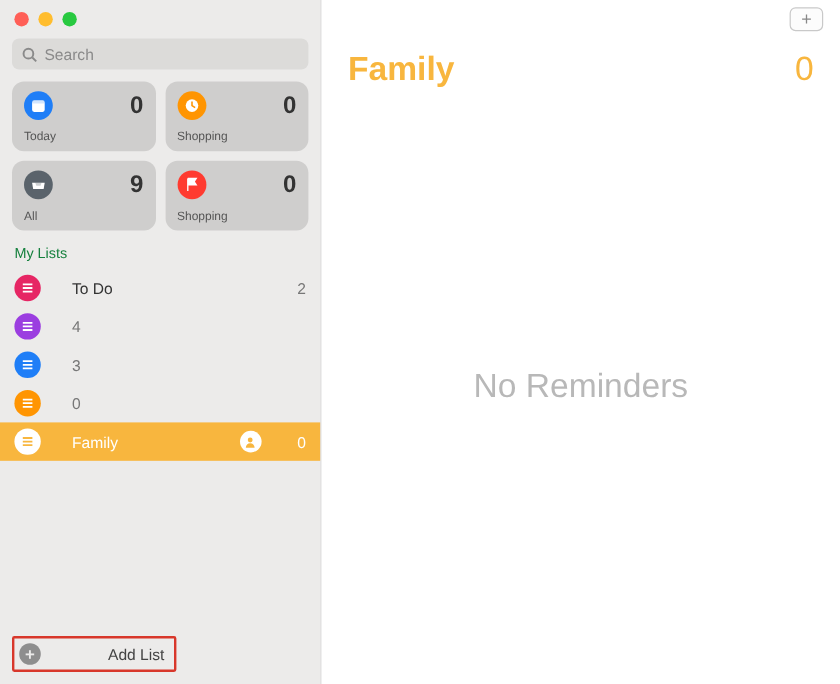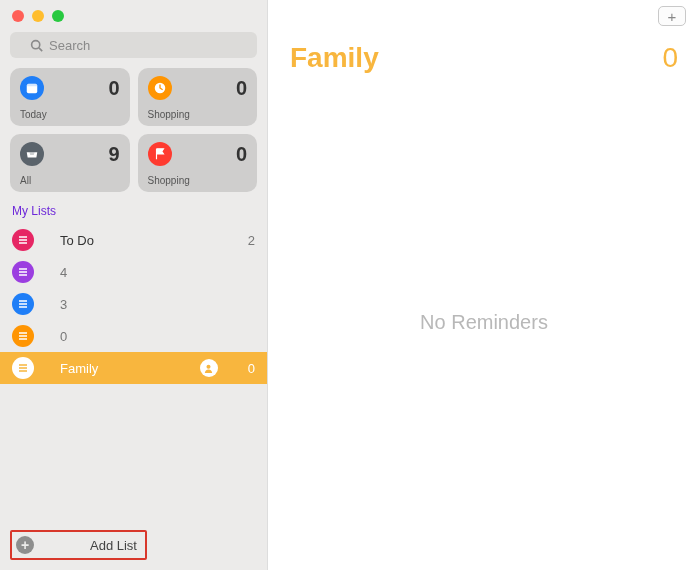--- a/index.html
+++ b/index.html
@@ -4,51 +4,51 @@
   <style>
     * { margin: 0; padding: 0; box-sizing: border-box; font-family: -apple-system, BlinkMacSystemFont, "Helvetica Neue", sans-serif; }
     body { width: 700px; height: 570px; display: flex; overflow: hidden; background: #fff; }
     .sidebar { width: 268px; height: 100%; background: #ecebea; display: flex; flex-direction: column; border-right: 1px solid #ddd; }
     .titlebar { height: 32px; display: flex; align-items: center; padding-left: 12px; gap: 8px; }
     .tl-dot { width: 12px; height: 12px; border-radius: 50%; }
     .tl-close { background: #ff5f57; }
     .tl-min { background: #ffbd2e; }
     .tl-max { background: #28c940; }
     .search-wrap { padding: 0 10px 10px 10px; }
-    .search { width: 100%; height: 26px; background: #dcdbd9; border: none; border-radius: 6px; display: flex; align-items: center; padding: 0 20px; gap: 6px; color: #8a8a8a; }
+    .search { width: 100%; height: 26px; background: #dcdbd9; border: none; border-radius: 6px; display: flex; align-items: center; padding: 0 8px; gap: 6px; color: #8a8a8a; }
     .search input { background: transparent; border: none; outline: none; flex: 1; font-size: 13px; color: #555; }
     .search input::placeholder { color: #8a8a8a; }
     .smart-grid { display: grid; grid-template-columns: 1fr 1fr; gap: 8px; padding: 0 10px 10px 10px; }
     .smart-card { background: #cfcecd; border-radius: 10px; padding: 8px 10px 6px 10px; height: 58px; display: flex; flex-direction: column; justify-content: space-between; cursor: pointer; }
     .smart-top { display: flex; justify-content: space-between; align-items: center; }
     .smart-icon { width: 24px; height: 24px; border-radius: 50%; display: flex; align-items: center; justify-content: center; color: #fff; }
     .smart-count { font-size: 20px; font-weight: 700; color: #333; }
     .smart-label { font-size: 10px; color: #555; }
-    .section-header { font-size: 12px; color: #6d28d9; padding: 2px 12px 6px 12px; }
+    .section-header { font-size: 12px; color: #15803d; padding: 2px 12px 6px 12px; }
     .lists { flex: 1; overflow: auto; }
     .list-row { height: 32px; display: flex; align-items: center; padding: 0 12px; gap: 26px; cursor: pointer; }
     .list-row.selected { background: #f8b63e; color: #fff; }
     .list-icon { width: 22px; height: 22px; border-radius: 50%; display: flex; align-items: center; justify-content: center; color: #fff; flex-shrink: 0; }
     .list-label { flex: 1; font-size: 13px; color: #333; }
     .list-row.selected .list-label { color: #fff; }
     .list-count { font-size: 13px; color: #777; }
     .list-row.selected .list-count { color: #fff; }
     .share-icon { width: 18px; height: 18px; border-radius: 50%; background: #fff; color: #f8b63e; display: flex; align-items: center; justify-content: center; margin-right: 4px; }
     .bottom-bar { padding: 8px 10px 10px 10px; }
     .add-list { display: inline-flex; align-items: center; gap: 8px; padding: 4px 8px 4px 4px; border: 2px solid #d8372b; border-radius: 2px; cursor: pointer; }
     .add-plus { width: 18px; height: 18px; border-radius: 50%; background: #8e8e8e; color: #ecebea; display: flex; align-items: center; justify-content: center; font-size: 14px; font-weight: 700; }
     .add-label { font-size: 13px; color: #444; margin-left: 48px; }
     .main { flex: 1; height: 100%; background: #fff; position: relative; display: flex; flex-direction: column; }
     .main-top { height: 32px; display: flex; justify-content: flex-end; align-items: center; padding-right: 14px; }
     .plus-btn { width: 28px; height: 20px; border: 1px solid #c9c9c9; border-radius: 5px; display: flex; align-items: center; justify-content: center; color: #888; cursor: pointer; font-size: 15px; background: #fcfcfc; }
     .main-header { display: flex; justify-content: space-between; align-items: center; padding: 10px 22px 0 22px; }
     .main-title { font-size: 28px; font-weight: 700; color: #f8b63e; }
     .main-count { font-size: 28px; font-weight: 500; color: #f8b63e; }
     .empty { flex: 1; display: flex; align-items: center; justify-content: center; }
-    .empty-text { font-size: 20px; color: #b8b8b8; }
+    .empty-text { font-size: 28px; color: #b8b8b8; }
     svg { display: block; }
   </style>
 </head>
 <body>
 
 <div class="sidebar">
   <div class="titlebar">
     <div class="tl-dot tl-close"></div>
     <div class="tl-dot tl-min"></div>
     <div class="tl-dot tl-max"></div>

